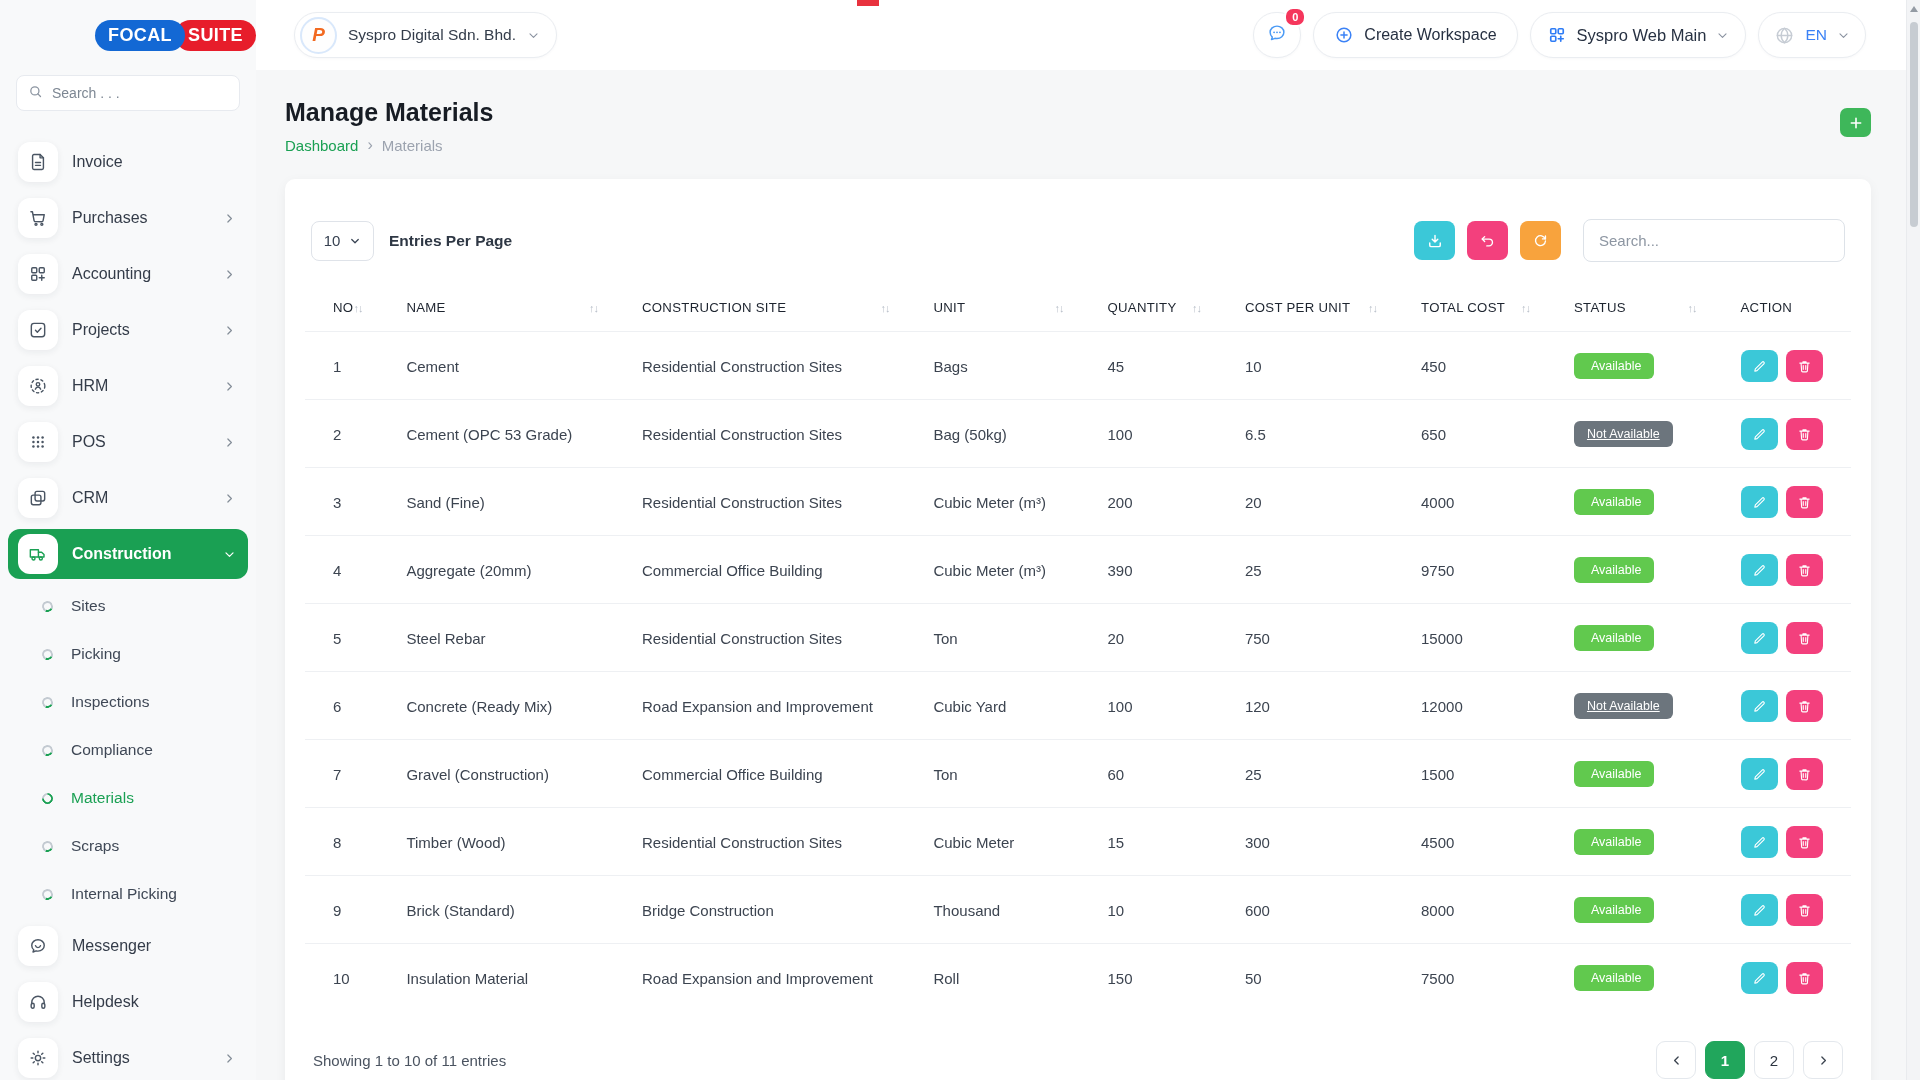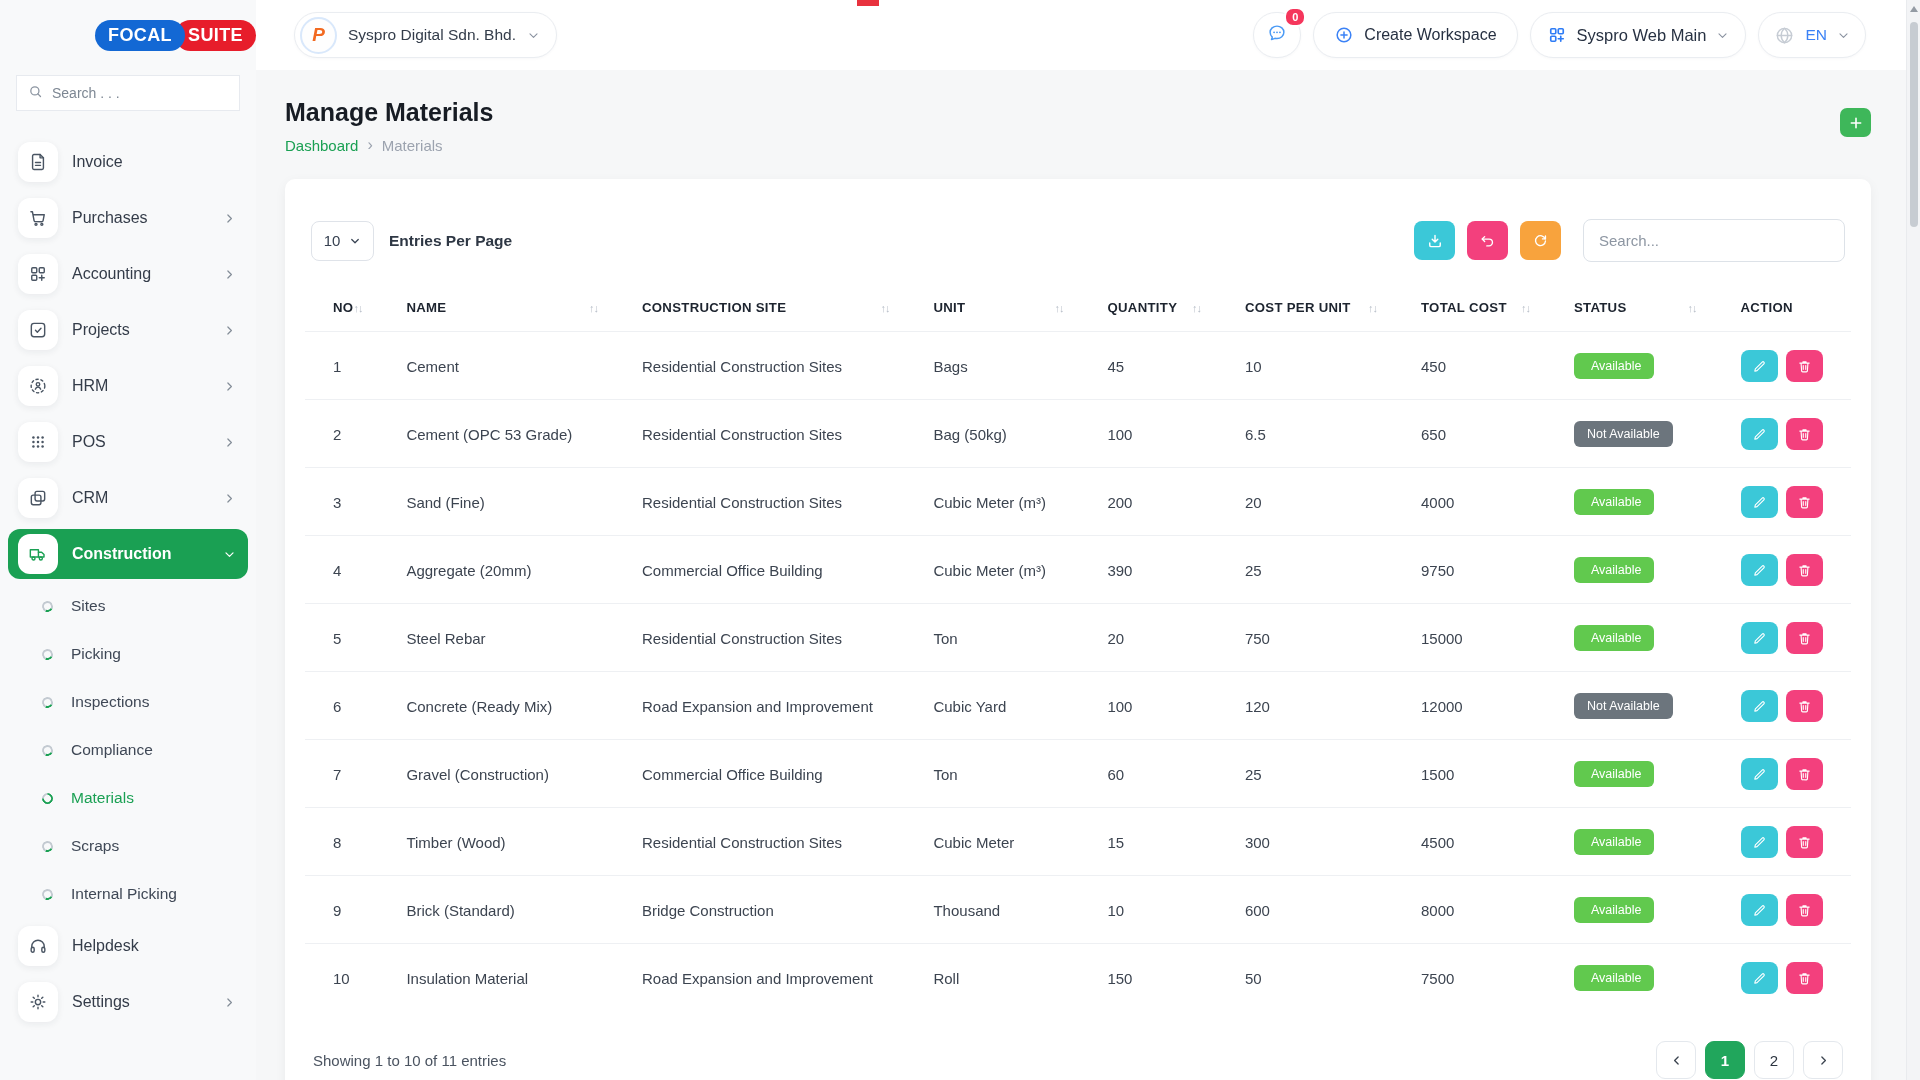--- a/index.html
+++ b/index.html
@@ -6,21 +6,21 @@
   html,body { width:1920px; height:1080px; overflow:hidden; }
   body { font-family:"Liberation Sans", sans-serif; background:#f6f7f8; color:#3c4450; }
   .app { position:relative; width:1920px; height:1080px; overflow:hidden; }
 
   
   .sidebar { position:absolute; left:0; top:0; width:256px; height:1080px; background:#f8f9fa; padding-top:20px; z-index:3; }
   .logo { display:flex; justify-content:flex-end; align-items:center; }
   .logo-part { font-weight:800; font-size:18px; color:#fff; padding:5px 13px; border-radius:17px; letter-spacing:.4px; }
   .logo-focal { background:#1368d4; z-index:1; }
   .logo-suite { background:#e71d2b; margin-left:-10px; }
-  .side-search { display:flex; align-items:center; gap:9px; margin:24px 16px 26px; height:36px; background:#fff; border:1px solid #e7eaef; border-radius:0; padding:0 11px; color:#8b94a0; }
+  .side-search { display:flex; align-items:center; gap:9px; margin:24px 16px 26px; height:36px; background:#fff; border:1px solid #e7eaef; border-radius:8px; padding:0 11px; color:#8b94a0; }
   .side-search input { border:none; outline:none; background:transparent; font-family:inherit; font-size:14px; color:#5c6672; width:100%; }
   .side-search input::placeholder { color:#7d8793; }
   #side-menu { padding:0 0 10px; }
   .side-item { display:flex; align-items:center; gap:14px; height:50px; margin:0 8px 6px; padding:0 12px 0 10px; border-radius:12px; cursor:pointer; }
   .side-icon-card { width:40px; height:40px; min-width:40px; background:#fff; border-radius:12px; box-shadow:0 2px 7px rgba(30,40,60,.07); display:flex; align-items:center; justify-content:center; color:#4a5563; }
   .side-label { flex:1; font-size:16px; font-weight:500; color:#343c49; }
   .side-chevron { display:flex; color:#848d98; }
   .side-item.active { background:#1aa053; }
   .side-item.active .side-label { color:#fff; font-weight:700; }
   .side-item.active .side-icon-card { box-shadow:none; color:#1aa053; }
@@ -64,30 +64,30 @@
   .toolbar-right { display:flex; align-items:center; gap:12px; }
   .tool-btn { width:41px; height:39px; border:none; border-radius:8px; display:flex; align-items:center; justify-content:center; color:#fff; cursor:pointer; }
   .tool-btn.download { background:#3bc8d8; }
   .tool-btn.undo { background:#f3407d; }
   .tool-btn.refresh { background:#f8a33d; }
   .table-search { width:262px; height:43px; border:1px solid #dde2e8; border-radius:8px; padding:0 15px; font-family:inherit; font-size:15px; color:#4b5563; outline:none; margin-left:10px; }
   .table-search::placeholder { color:#8d96a2; }
 
   table { width:100%; border-collapse:collapse; }
   th { text-align:left; padding:10px 10px 16px; }
-  .th-in { display:flex; align-items:center; justify-content:space-between; padding-right:24px; font-size:13.2px; font-weight:700; color:#1d242f; letter-spacing:.3px; white-space:nowrap; }
+  .th-in { display:flex; align-items:center; justify-content:space-between; padding-right:24px; font-size:13.2px; font-weight:400; color:#1d242f; letter-spacing:.3px; white-space:nowrap; }
   .th-in.no-sort { padding-right:0; }
   .sort { font-size:11px; color:#b7bec8; letter-spacing:-1px; }
   td { padding:18px 10px 17px; font-size:15px; color:#3c4450; border-top:1px solid #eef0f3; }
   th:first-child, td:first-child { padding-left:28px; }
   col.c-no{width:5.7%} col.c-name{width:15.3%} col.c-site{width:18.9%} col.c-unit{width:11.3%}
   col.c-qty{width:8.9%} col.c-cpu{width:11.4%} col.c-total{width:9.9%} col.c-status{width:10.8%} col.c-action{width:7.8%}
   .badge { display:inline-block; padding:6px 13px; border-radius:6px; color:#fff; font-size:12.5px; font-weight:500; white-space:nowrap; }
   .badge.available { background:#61c94e;padding-left:17px; }
-  .badge.na { background:#6c757d; }
+  .badge.na { background:#6c757d;text-decoration:underline; }
   .act-wrap { display:flex; gap:8px; }
   .act-btn { width:37px; height:32px; border:none; border-radius:8px; display:flex; align-items:center; justify-content:center; color:#fff; cursor:pointer; }
   .act-btn.edit { background:#3bc8d8; }
   .act-btn.del { background:#f3407d; }
 
   .card-footer { display:flex; justify-content:space-between; align-items:center; margin:30px 8px 0; }
   .showing { font-size:15px; color:#4a5360; }
   .pager { display:flex; gap:9px; }
   .page-btn { min-width:40px; height:38px; border:1px solid #e4e8ed; border-radius:9px; background:#fff; color:#2c3440; font-size:15px; display:flex; align-items:center; justify-content:center; cursor:pointer; font-family:inherit; }
   .page-btn.active { background:#21a65c; border-color:#21a65c; color:#fff; font-weight:600; }
@@ -260,20 +260,29 @@
           <span class="ring ring-active"></span>
           <span class="sub-label">Materials</span>
         </div>
         <div class="side-subitem">
           <span class="ring"></span>
           <span class="sub-label">Scraps</span>
         </div>
         <div class="side-subitem">
           <span class="ring"></span>
           <span class="sub-label">Internal Picking</span>
+        </div>
+        <div class="side-item">
+          <span class="side-icon-card">
+            <svg width="20" height="20" viewBox="0 0 24 24" fill="none" stroke="currentColor" stroke-width="1.7" stroke-linecap="round" stroke-linejoin="round">
+              <path d="M19.5 11.3c0 3.9-3.4 6.8-7.5 6.8-.8 0-1.6-.1-2.3-.3L6 19.2l.9-2.7c-1.5-1.2-2.4-3-2.4-5.2 0-3.9 3.4-6.8 7.5-6.8s7.5 2.9 7.5 6.8z"></path>
+              <path d="M9 11.6a3.1 3.1 0 0 0 6 0"></path>
+            </svg>
+          </span>
+          <span class="side-label">Messenger</span>
         </div>
         <div class="side-item">
           <span class="side-icon-card">
             <svg width="20" height="20" viewBox="0 0 24 24" fill="none" stroke="currentColor" stroke-width="1.7" stroke-linecap="round" stroke-linejoin="round">
               <path d="M4.5 14.5v-2a7.5 7.5 0 0 1 15 0v2"></path>
               <rect x="3.8" y="13.5" width="3.6" height="6" rx="1.8"></rect>
               <rect x="16.6" y="13.5" width="3.6" height="6" rx="1.8"></rect>
             </svg>
           </span>
           <span class="side-label">Helpdesk</span>

